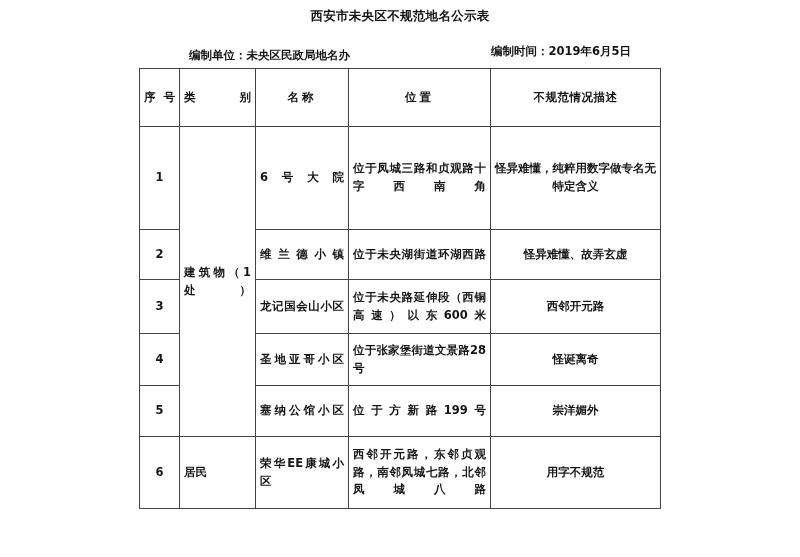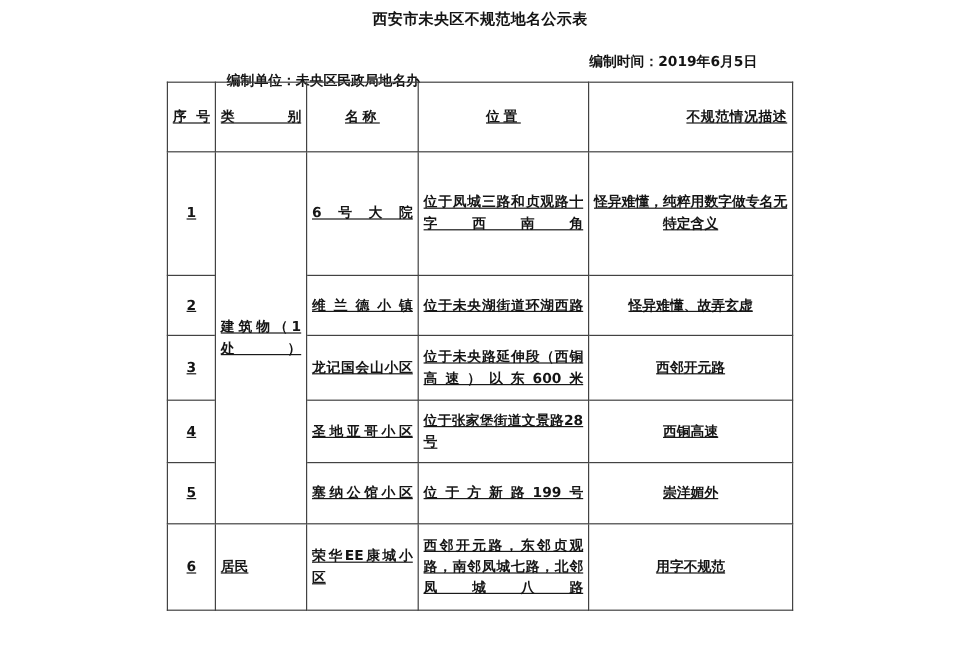--- a/index.html
+++ b/index.html
@@ -38,39 +38,38 @@
     top: 44px;
     width: 521px;
     height: 18px;
     font-size: 11.5px;
     font-weight: bold;
     color: #141414;
   }
   .meta-left {
     position: absolute;
     left: 31px;
-    top: 16px;
+    top: 4px;
     white-space: nowrap;
     padding-left: 19px;
   }
   .meta-right {
     position: absolute;
     left: 314px;
     top: 0;
     white-space: nowrap;
     padding-left: 38px;
   }
 
   
   .tbl-wrap {
     position: absolute;
     left: 139px;
     top: 68px;
     width: 521px;
-    text-decoration: underline;
   }
   table.sheet {
     border-collapse: collapse;
     width: 521px;
     table-layout: fixed;
   }
   table.sheet td {
     border: 1px solid #434343;
     vertical-align: middle;
     font-size: 11.5px;
@@ -95,21 +94,21 @@
   .hdr-stack {
     text-align: justify;
     text-align-last: justify;
     line-height: 1.7;
   }
   .hdr-center {
     text-align: center;
     letter-spacing: 3px;
   }
   .hdr-center-tight {
-    text-align: right;
+    text-align: center;
     letter-spacing: 0.5px;
   }
 
   .cat-merged {
     vertical-align: bottom;
     padding-bottom: 6px;
   }
   .cat-first {
     text-align: justify;
     text-align-last: justify;
@@ -175,21 +174,21 @@
           <td class="c-seq">3</td>
           <td class="c-name">龙记国会山小区</td>
           <td class="c-loc">位于未央路延伸段（西铜高速）以东600米</td>
           <td class="c-desc">西邻开元路</td>
         </tr>
 
         <tr class="r-4">
           <td class="c-seq">4</td>
           <td class="c-name">圣地亚哥小区</td>
           <td class="c-loc">位于张家堡街道文景路28号</td>
-          <td class="c-desc">西铜高速</td>
+          <td class="c-desc">怪诞离奇</td>
         </tr>
 
         <tr class="r-5">
           <td class="c-seq">5</td>
           <td class="c-name">塞纳公馆小区</td>
           <td class="c-loc">位于方新路199号</td>
           <td class="c-desc">崇洋媚外</td>
         </tr>
 
         <tr class="r-6">

